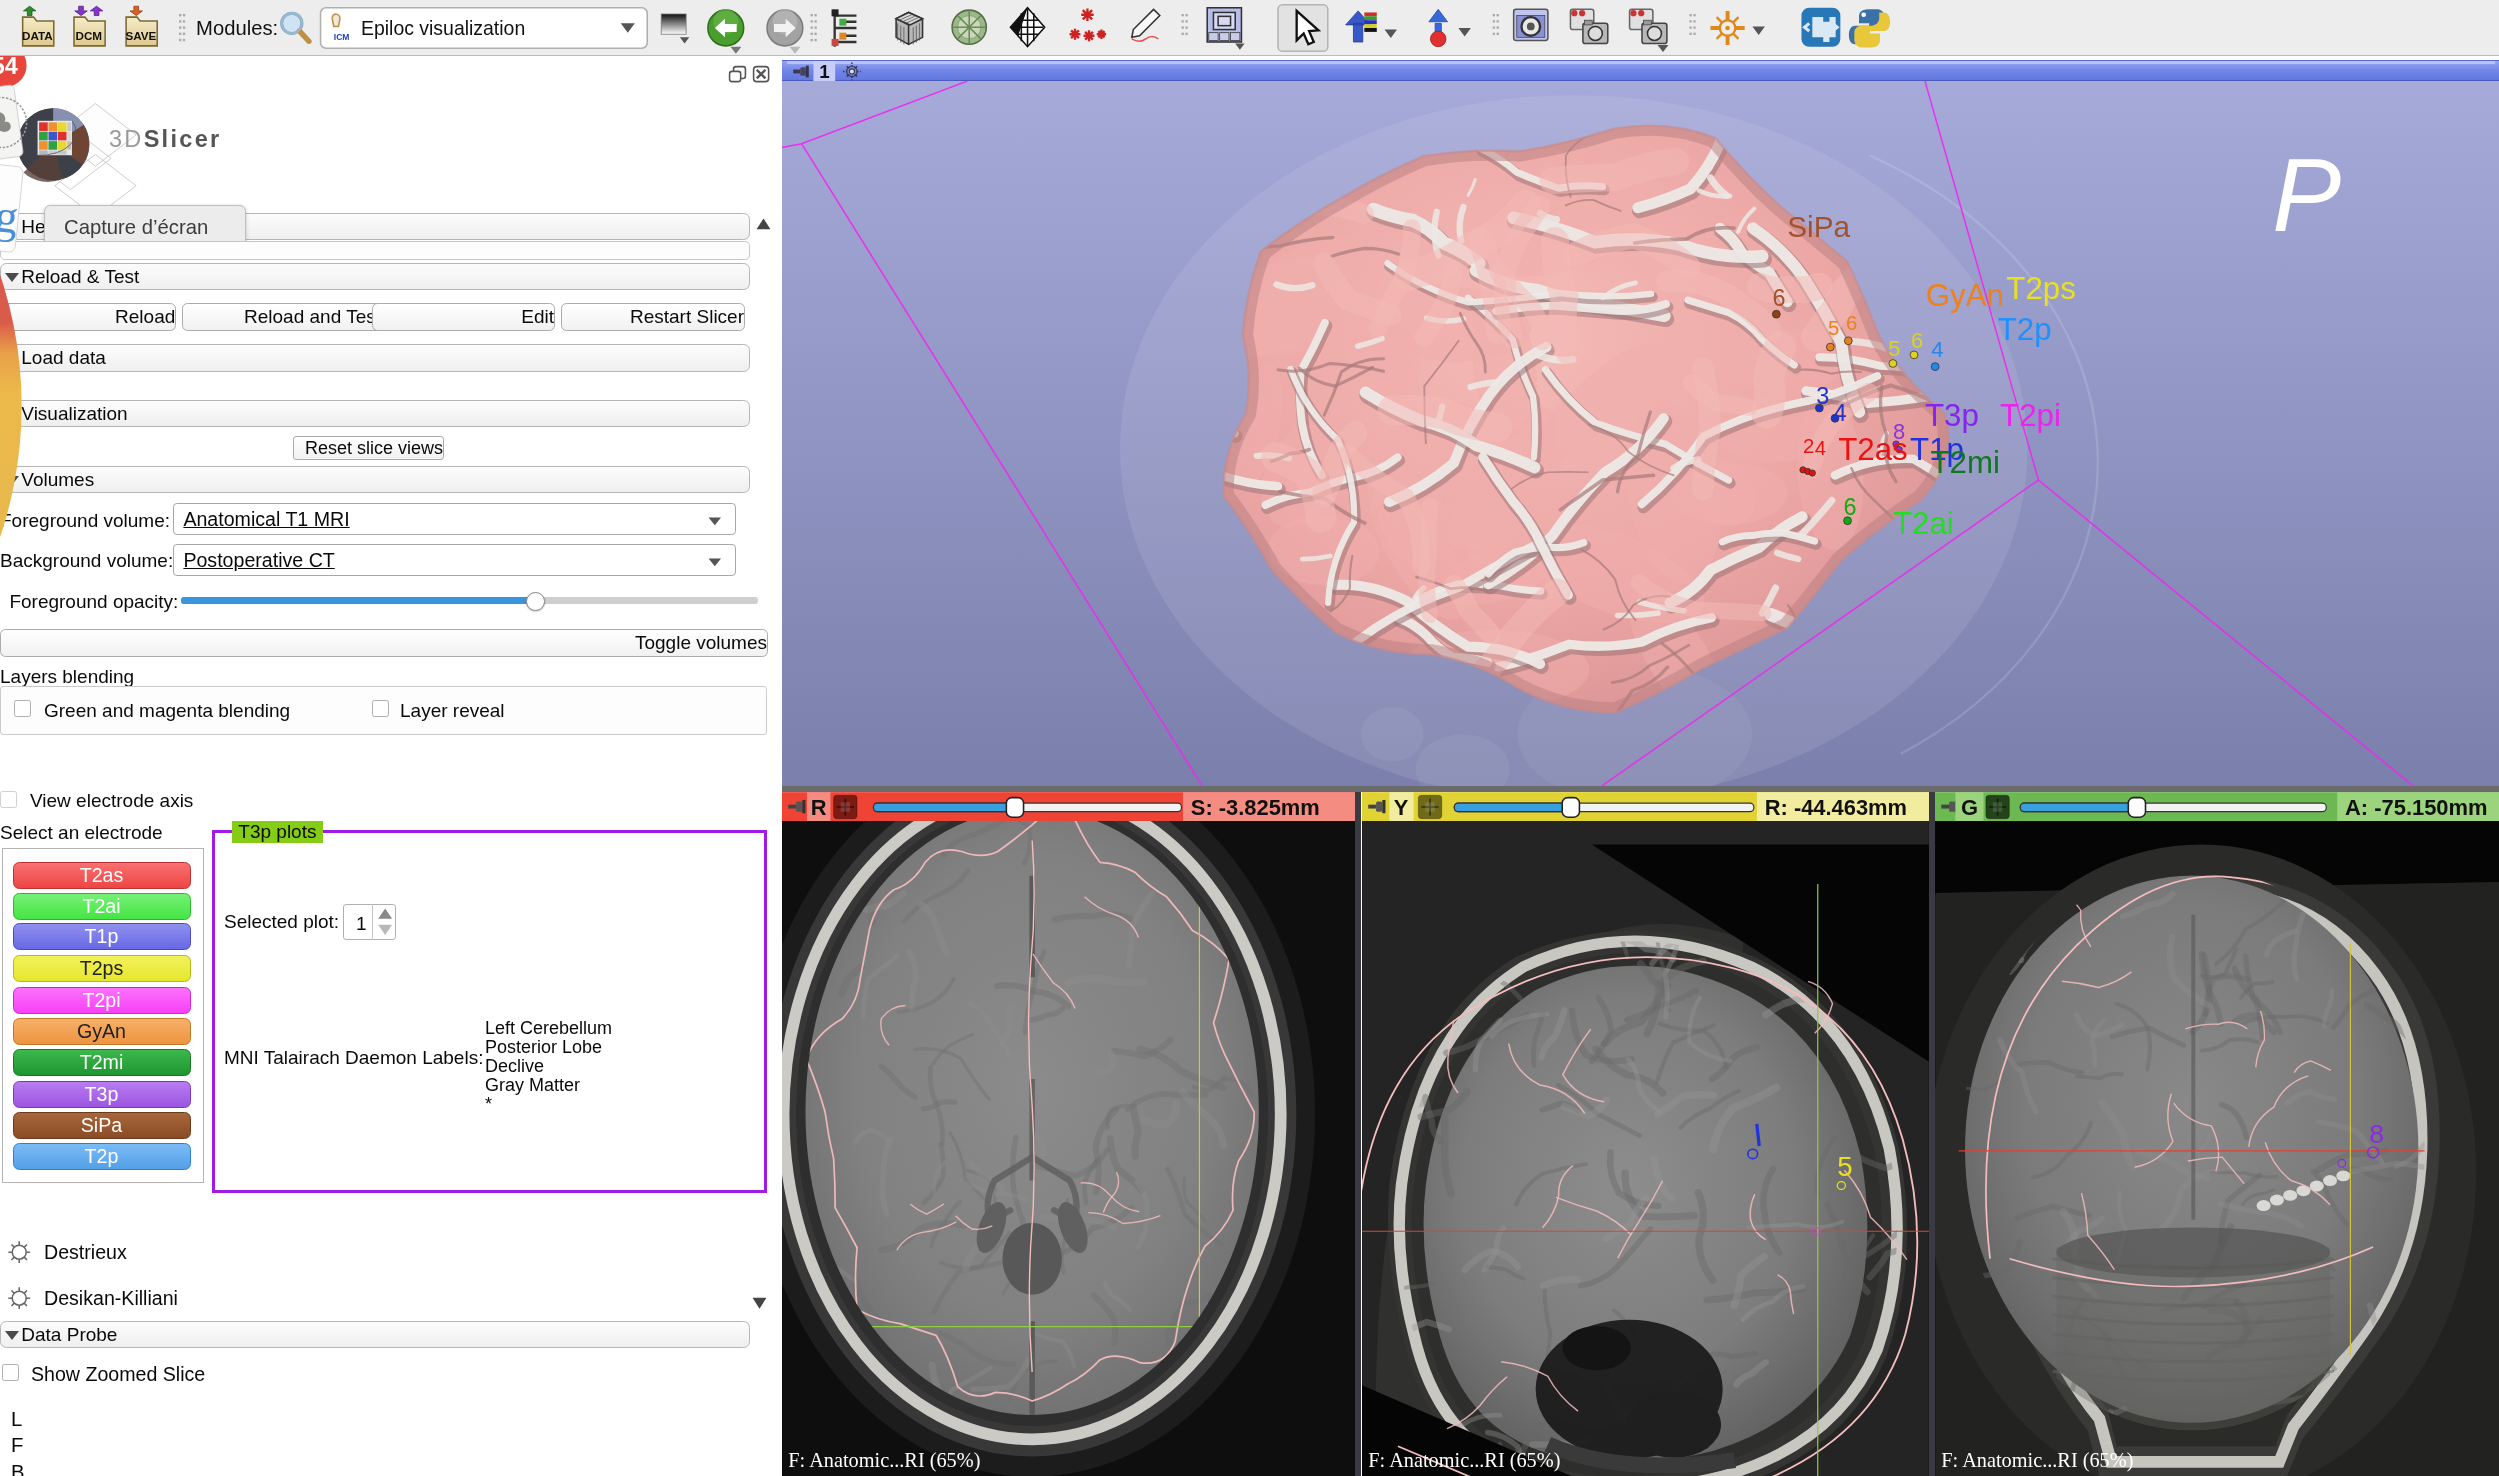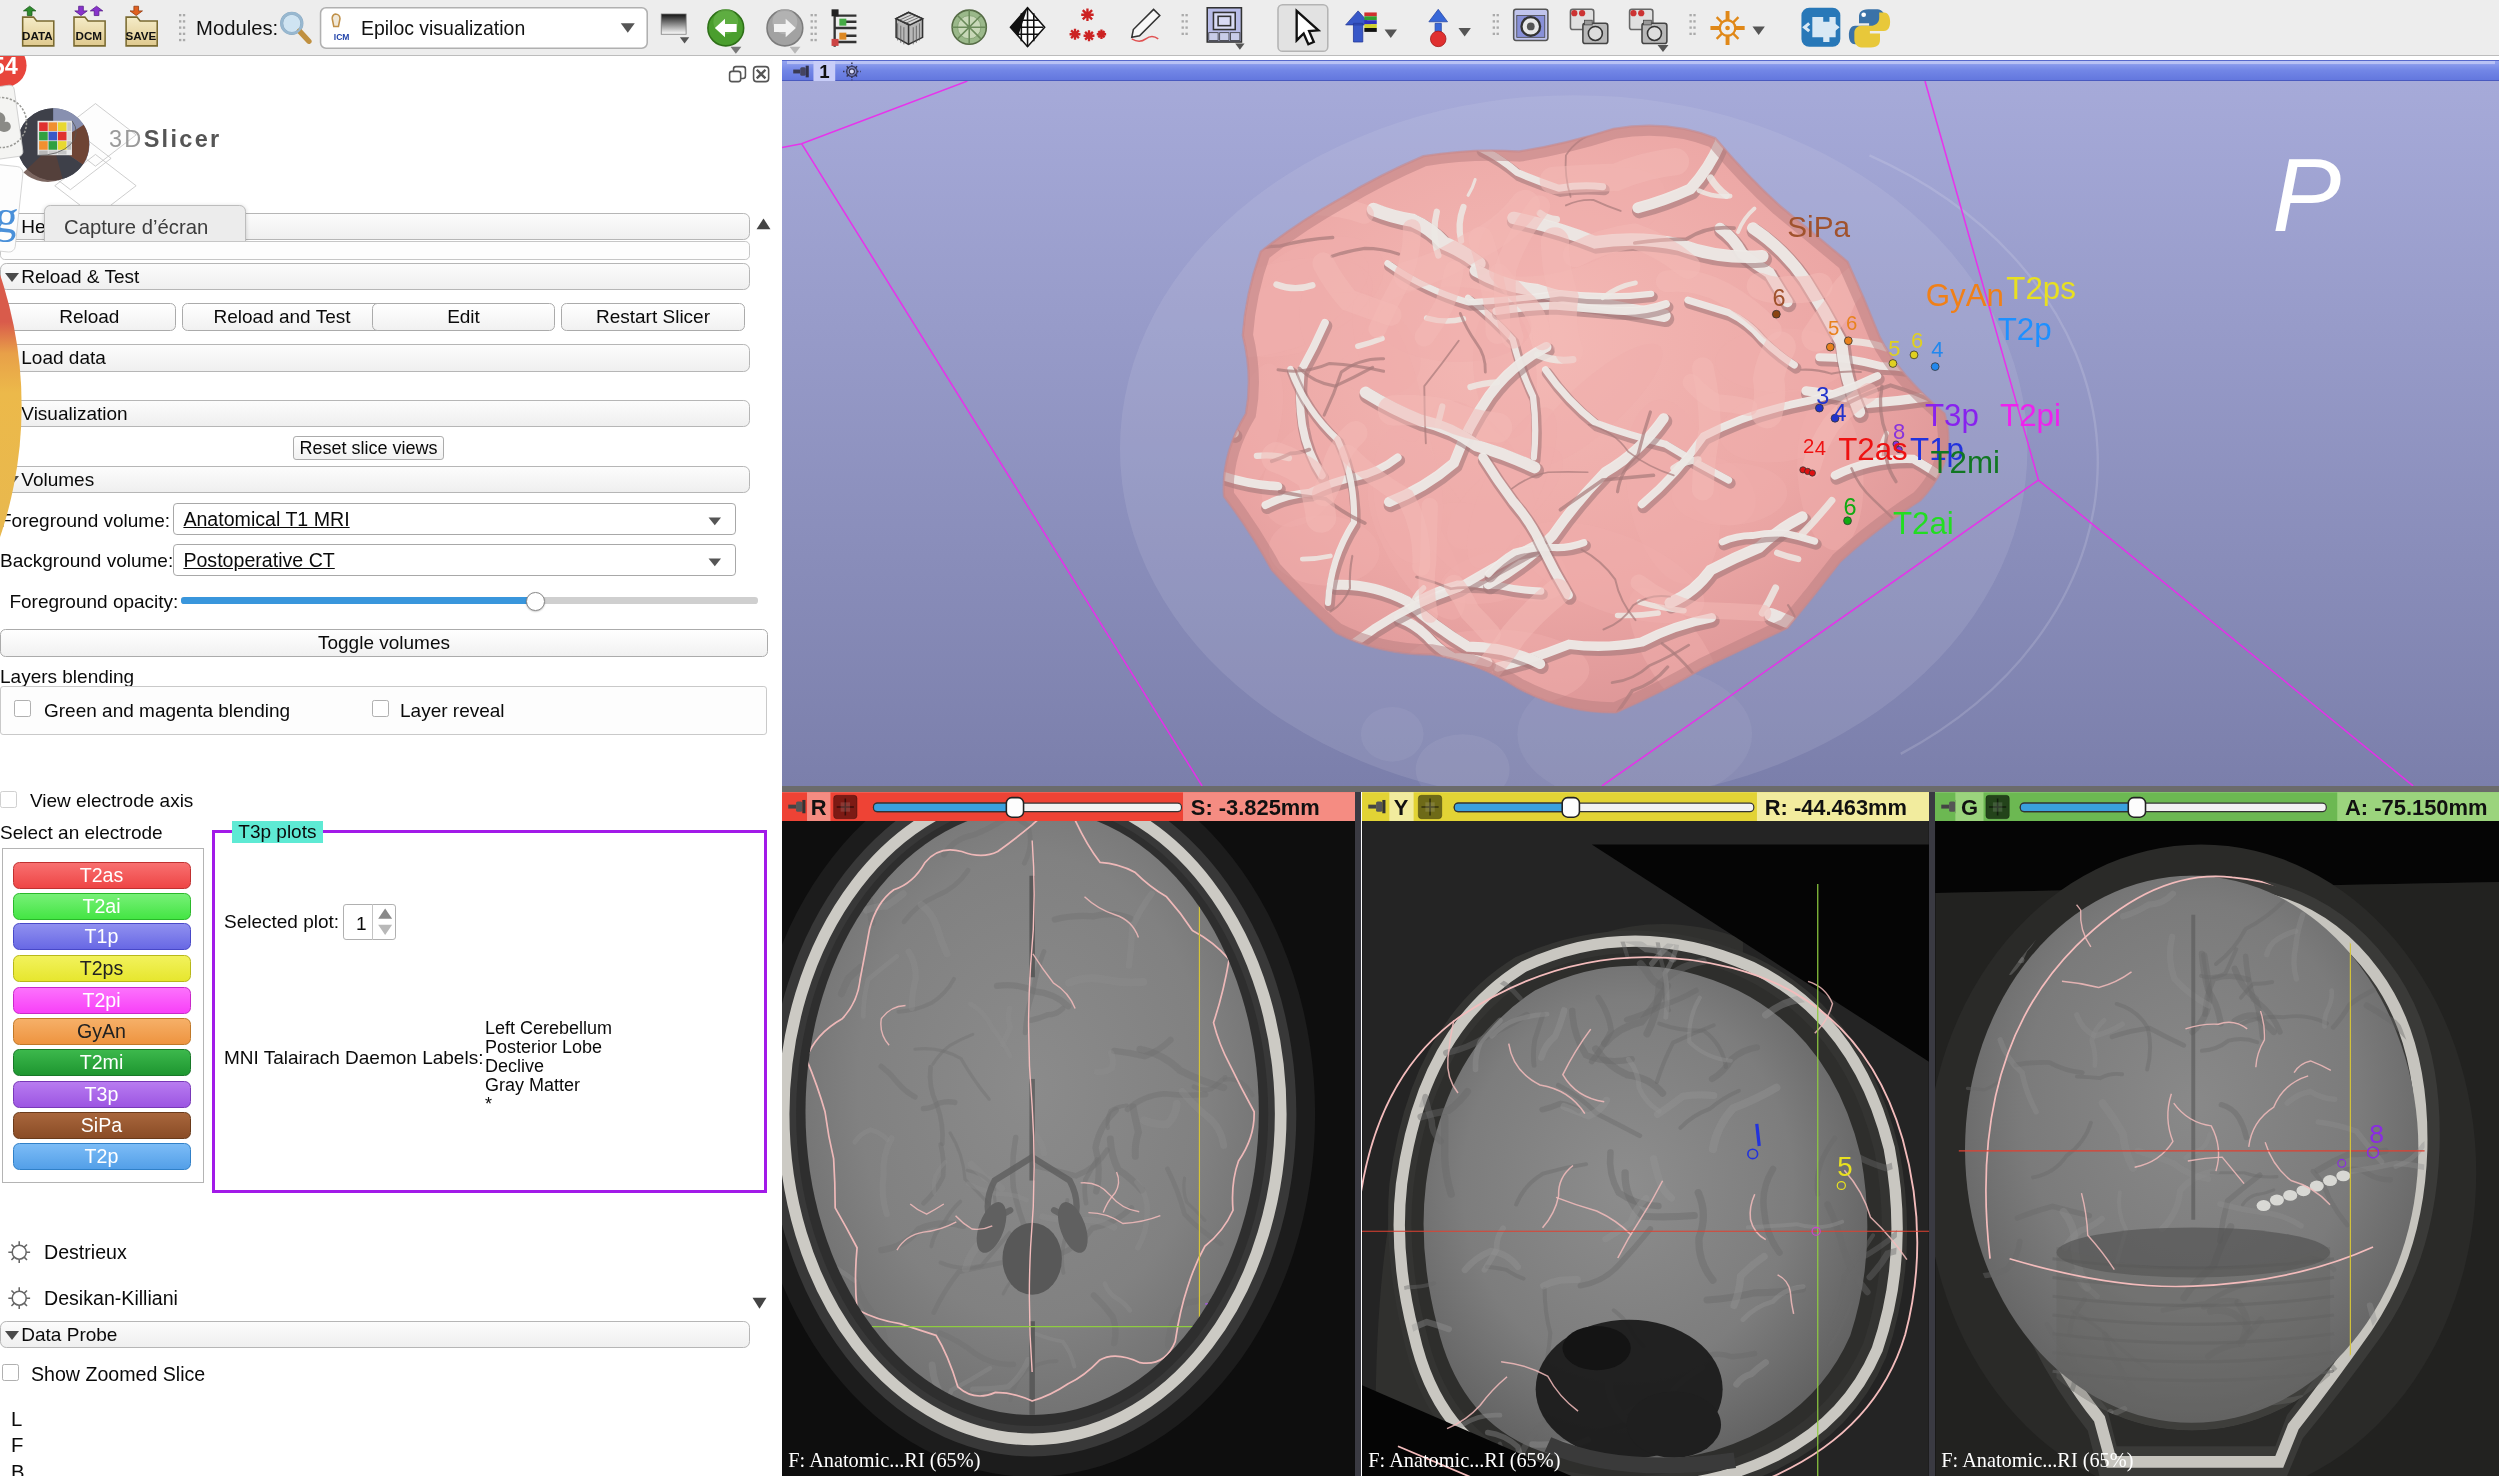--- a/index.html
+++ b/index.html
@@ -11,21 +11,21 @@
 #v3dbody{position:absolute;left:0;top:21px;width:1718px;height:705px;background:linear-gradient(#a6aad9,#7b7fab);overflow:hidden;}
 #splitter{position:absolute;left:782px;top:786px;width:1718px;height:5.5px;background:#6b6b6b;}
 .slicebar{position:absolute;top:792px;height:30px;}
 .slicebody{position:absolute;top:821px;height:655px;background:#000;overflow:hidden;}
 #gapYR{position:absolute;left:1355px;top:792px;width:6.3px;height:685px;background:#3a3a42;}
 #gapYG{position:absolute;left:1929px;top:792px;width:6.3px;height:685px;background:#3a3a42;}
 .sliceinfo{position:absolute;left:6.3px;bottom:-6.3px;color:#fff;font-family:"Liberation Serif",serif;font-size:20.3px;line-height:24px;white-space:pre;}
 .hdr{position:absolute;left:0;width:750px;height:26.6px;border:0.8px solid #b6b6b6;border-radius:6.3px;background:linear-gradient(#fcfcfc,#efefef);}
 .hdr span{position:absolute;left:20.3px;top:2.3px;font-size:19px;color:#0a0a0a;}
 .tri{position:absolute;left:3.9px;top:9.4px;width:0;height:0;border-left:7px solid transparent;border-right:7px solid transparent;border-top:9.4px solid #4a4a4a;}
-.btn{position:absolute;height:28px;background:linear-gradient(#ffffff,#f1f1f1);border:0.8px solid #ababab;border-radius:5.5px;font-size:19px;line-height:26.6px;text-align:center;color:#0a0a0a;}
+.btn{position:absolute;height:28px;background:linear-gradient(#ffffff,#f1f1f1);border:0.8px solid #ababab;border-radius:5.5px;font-size:19px;line-height:26.6px;text-align:right;color:#0a0a0a;}
 .lbl{position:absolute;font-size:19px;color:#0a0a0a;white-space:nowrap;}
 .combo{position:absolute;height:32px;background:#fff;border:0.8px solid #a8a8a8;border-radius:3.9px;}
 .combo span{position:absolute;left:9.4px;top:3.9px;font-size:19.6px;color:#0a0a0a;text-decoration:underline;}
 .cb{position:absolute;width:17px;height:17px;background:#fff;border:0.8px solid #b0b0b0;border-radius:2.3px;}
 .el{position:absolute;left:12.5px;width:178px;height:26.6px;border:0.8px solid;border-radius:6.3px;font-size:19.6px;line-height:25px;text-align:center;}
 .winbtn{position:absolute;width:20.3px;height:20.3px;}
 .sarrow{position:absolute;}
 </style></head>
 <body>
 <div id="toolbar">
@@ -386,21 +386,21 @@
  <div class="el" style="top:837px;background:linear-gradient(#77f077,#44e544);border-color:#2ab82a;color:#fff">T2ai</div>
  <div class="el" style="top:867px;background:linear-gradient(#9090f0,#6868e4);border-color:#4848c8;color:#fff">T1p</div>
  <div class="el" style="top:899px;background:linear-gradient(#f2f25c,#e6e62e);border-color:#b8b818;color:#222">T2ps</div>
  <div class="el" style="top:931px;background:linear-gradient(#fc72fc,#f840f8);border-color:#c828c8;color:#fff">T2pi</div>
  <div class="el" style="top:962px;background:linear-gradient(#f6b068,#ee9440);border-color:#c07828;color:#222">GyAn</div>
  <div class="el" style="top:993px;background:linear-gradient(#3cb84c,#1e9630);border-color:#187828;color:#fff">T2mi</div>
  <div class="el" style="top:1025px;background:linear-gradient(#b87cf0,#9c55e2);border-color:#7838b8;color:#fff">T3p</div>
  <div class="el" style="top:1056px;background:linear-gradient(#a8663c,#8a4c26);border-color:#6a3a1a;color:#fff">SiPa</div>
  <div class="el" style="top:1087px;background:linear-gradient(#7cbcf6,#539fe8);border-color:#3080c8;color:#fff">T2p</div>
  <div style="position:absolute;left:212px;top:774px;width:555px;height:363px;border:3.1px solid #a21ae8;background:#fff"></div>
- <div class="lbl" style="left:232px;top:765px;background:#5eead4;padding:0 6.3px">T3p plots</div>
+ <div class="lbl" style="left:232px;top:765px;background:#84cc16;padding:0 6.3px">T3p plots</div>
  <div class="lbl" style="left:224px;top:855px">Selected plot:</div>
  <div style="position:absolute;left:343px;top:848px;width:53px;height:36px;background:#fff;border:0.8px solid #b0b0b0;border-radius:3.1px"></div>
  <div class="lbl" style="left:356px;top:857px">1</div>
  <div style="position:absolute;left:372px;top:848px;width:0.8px;height:36px;background:#c4c4c4"></div>
  <svg width="20.3" height="31" style="position:absolute;left:375px;top:851px" viewBox="0 0 26 40">
       <path d="M13 2 l9 13 h-18z" fill="#888"></path>
       <path d="M13 36 l9 -13 h-18z" fill="#b8b8b8"></path>
     </svg>
  <div class="lbl" style="left:224px;top:991px">MNI Talairach Daemon Labels:</div>
  <div class="lbl" style="left:485px;top:963px;line-height:19px;font-size:18px">Left Cerebellum<br>Posterior Lobe<br>Declive<br>Gray Matter<br>*</div>

